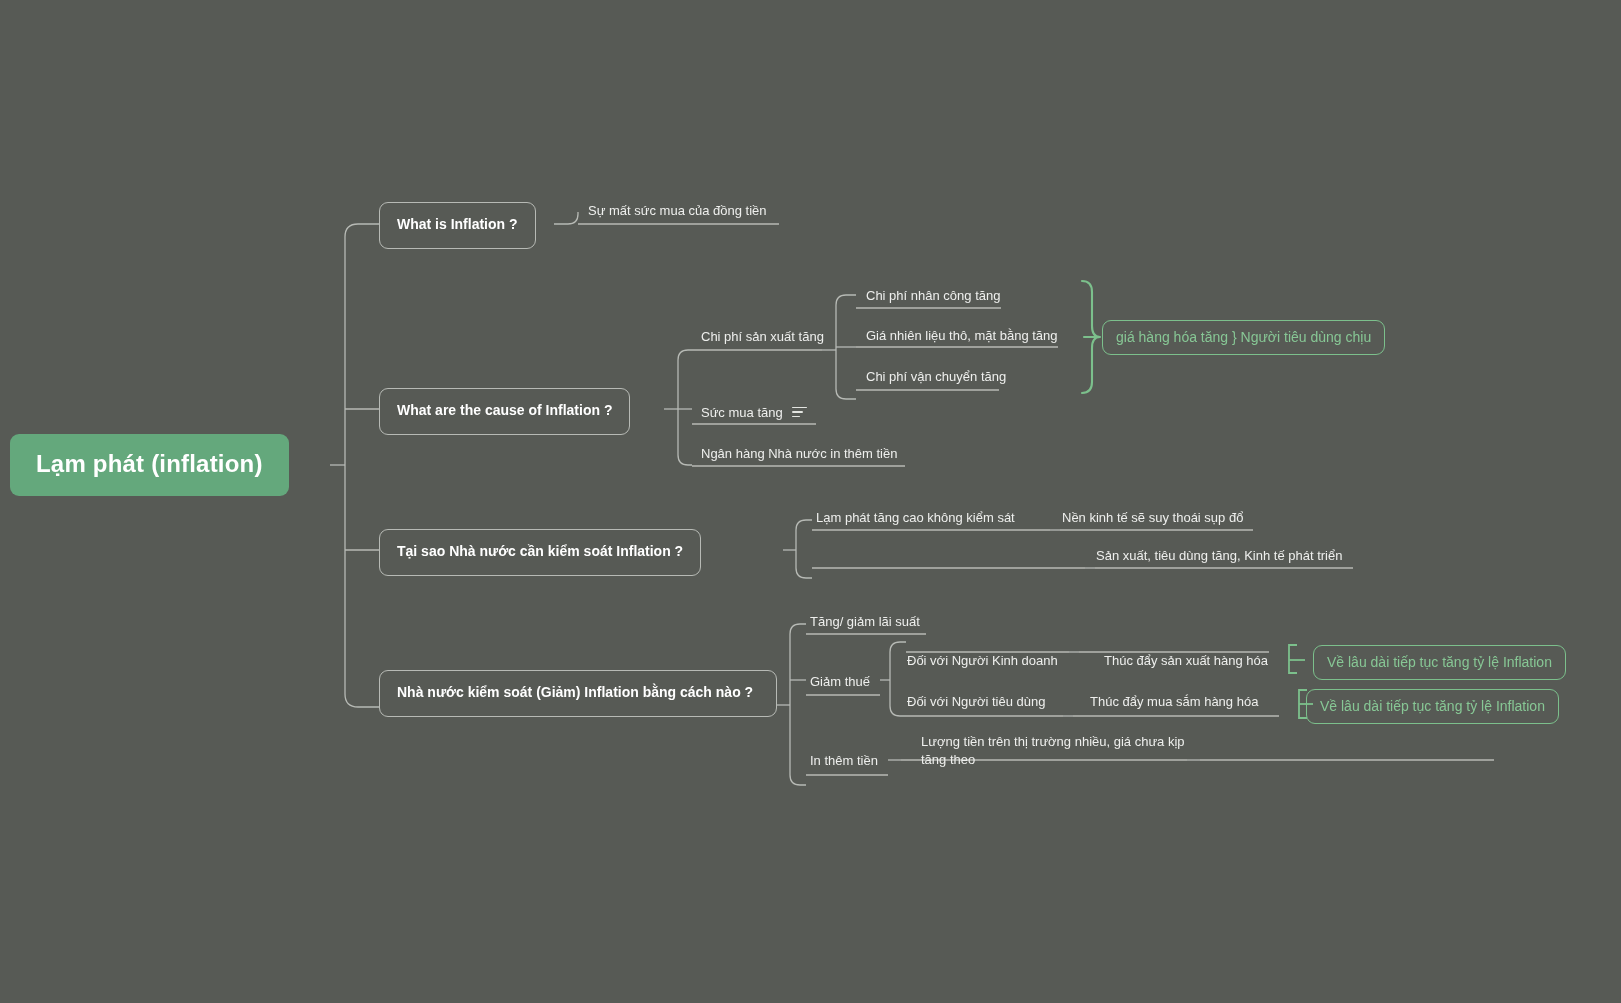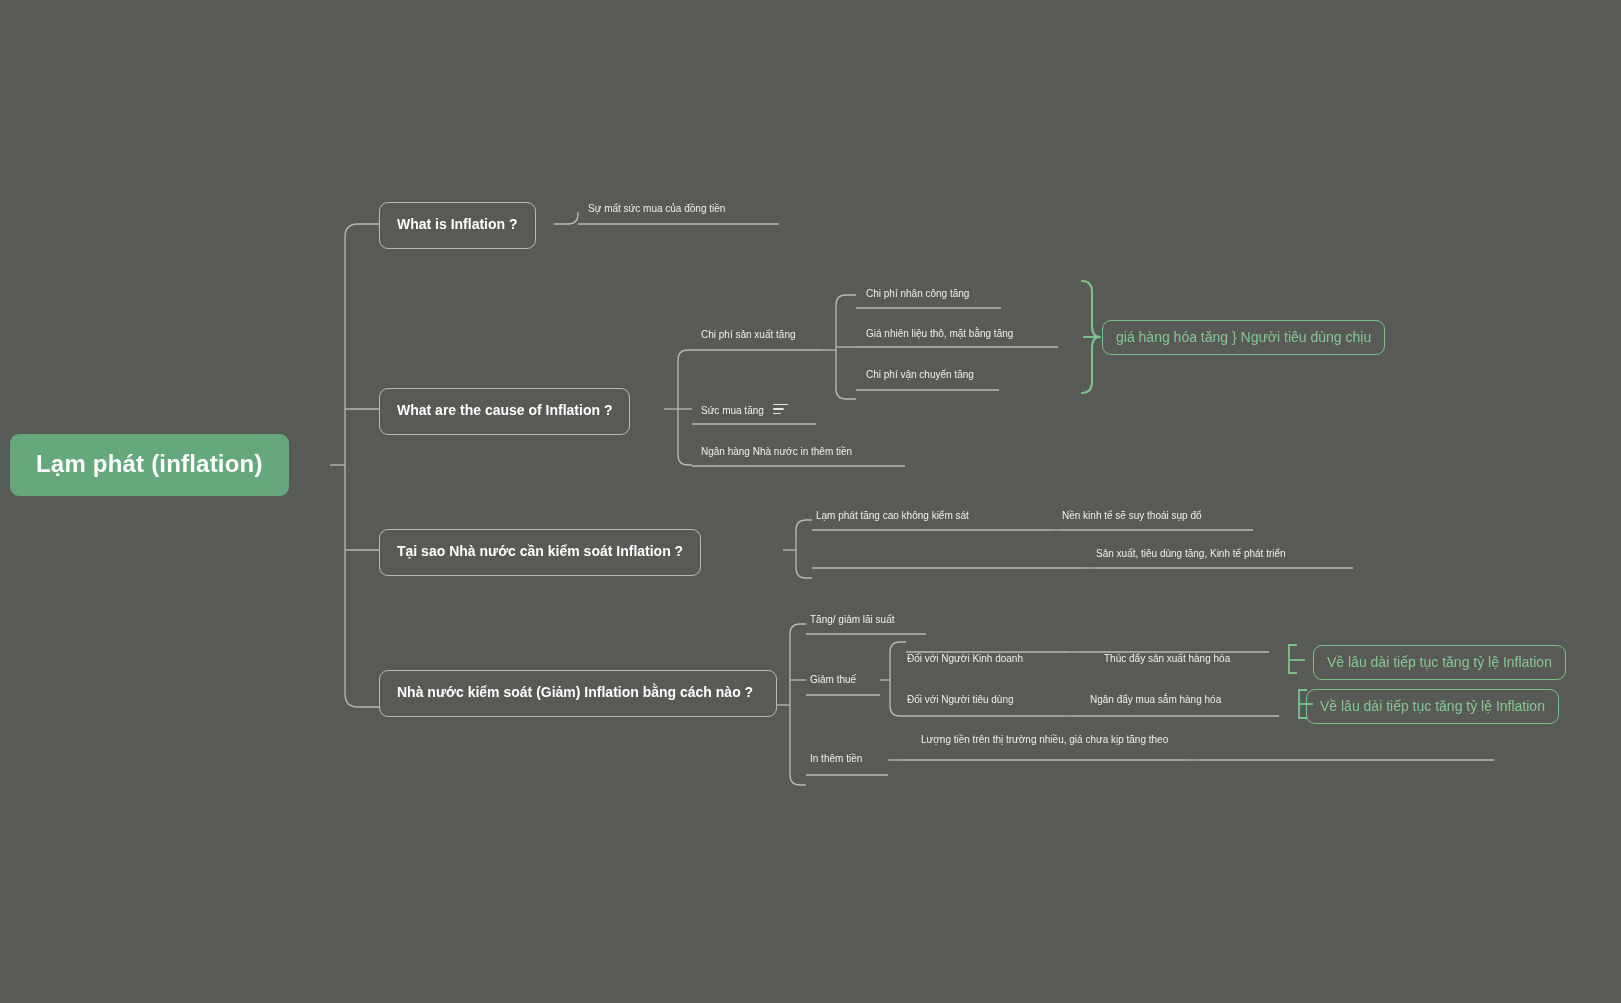--- a/index.html
+++ b/index.html
@@ -53,21 +53,21 @@
     padding: 12px 17px 13px 17px;
     background: transparent;
     line-height: 1.42;
   }
   .topic-box.wrap {
     white-space: normal;
     width: 400px;
   }
   
   .plain {
-    font-size: 10px;
+    font-size: 13px;
     color: #eeefed;
     font-weight: normal;
     padding: 2px 4px 6px 4px;
     line-height: 1.35;
   }
   .plain.wrap {
     white-space: normal;
   }
   
   .green-box {
@@ -231,18 +231,18 @@
 
   <div class="node plain" style="left:806px; top:671px;">Giảm thuế</div>
 
   <div class="node plain" style="left:806px; top:750px;">In thêm tiền</div>
 
   <div class="node plain" style="left:903px; top:650px;">Đối với Người Kinh doanh</div>
   <div class="node plain" style="left:1100px; top:650px;">Thúc đẩy sản xuất hàng hóa</div>
   <div class="node green-box" style="left:1313px; top:645px;">Về lâu dài tiếp tục tăng tỷ lệ Inflation</div>
 
   <div class="node plain" style="left:903px; top:691px;">Đối với Người tiêu dùng</div>
-  <div class="node plain" style="left:1086px; top:691px;">Ngân đẩy mua sắm hàng hóa</div>
+  <div class="node plain" style="left:1086px; top:691px;">Thúc đẩy mua sắm hàng hóa</div>
   <div class="node green-box" style="left:1306px; top:689px;">Về lâu dài tiếp tục tăng tỷ lệ Inflation</div>
 
   <div class="node plain wrap" style="left:917px; top:731px; width:272px;">Lượng tiền trên thị trường nhiều, giá chưa kịp tăng theo</div>
 
 </div>
 
 </body></html>

